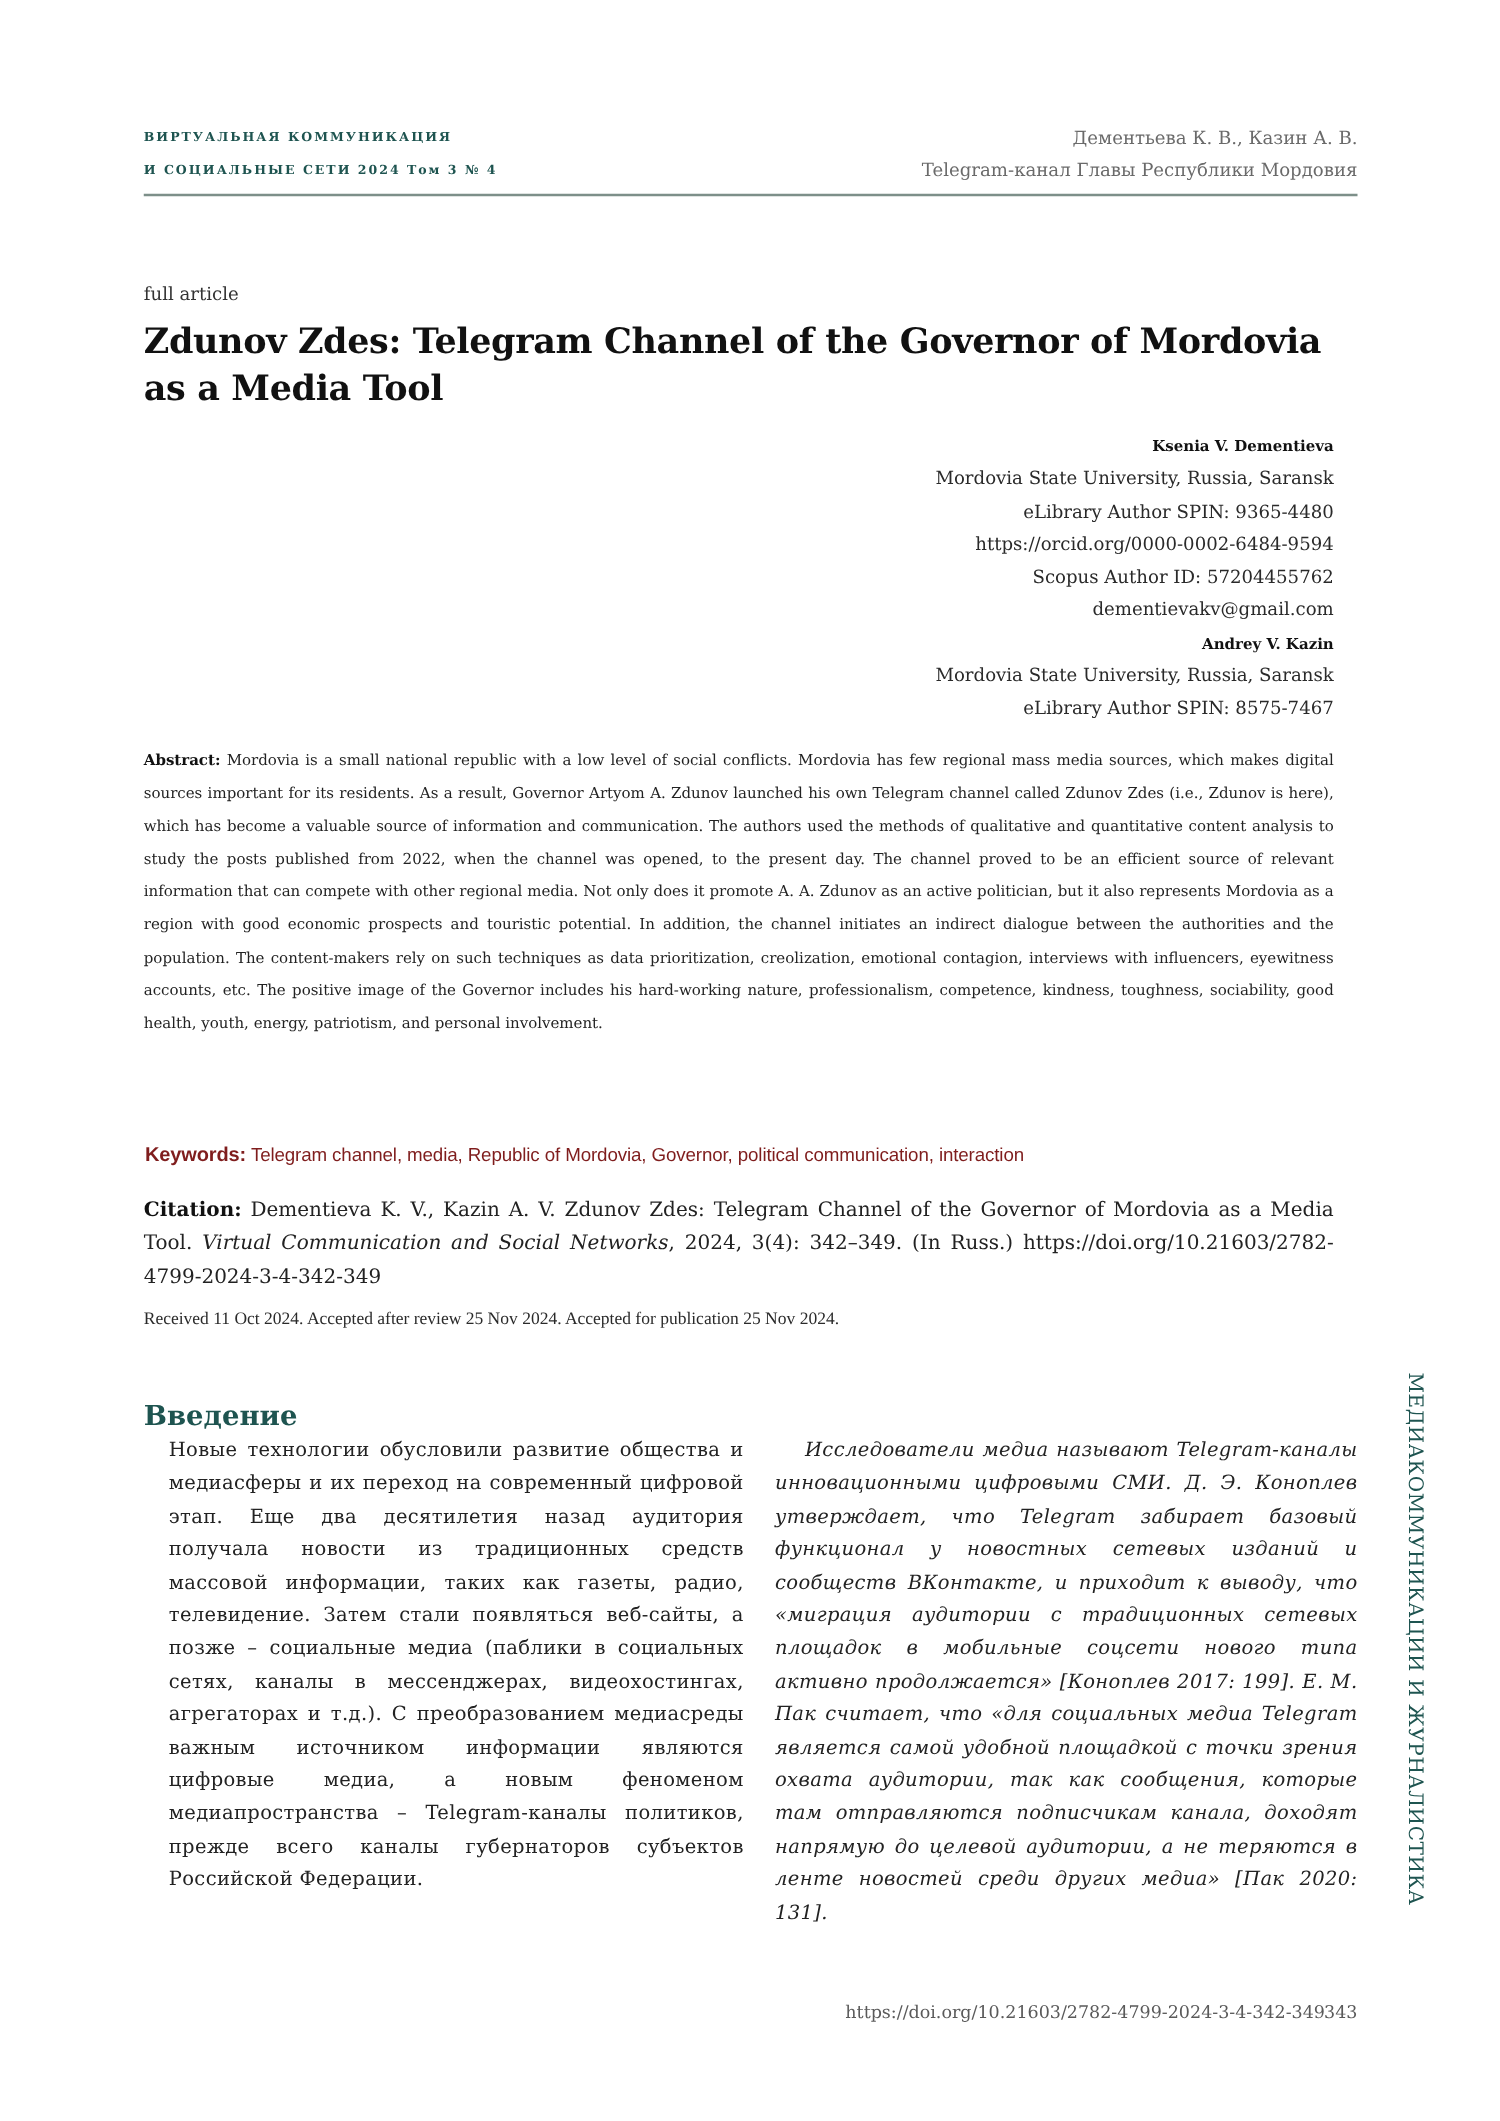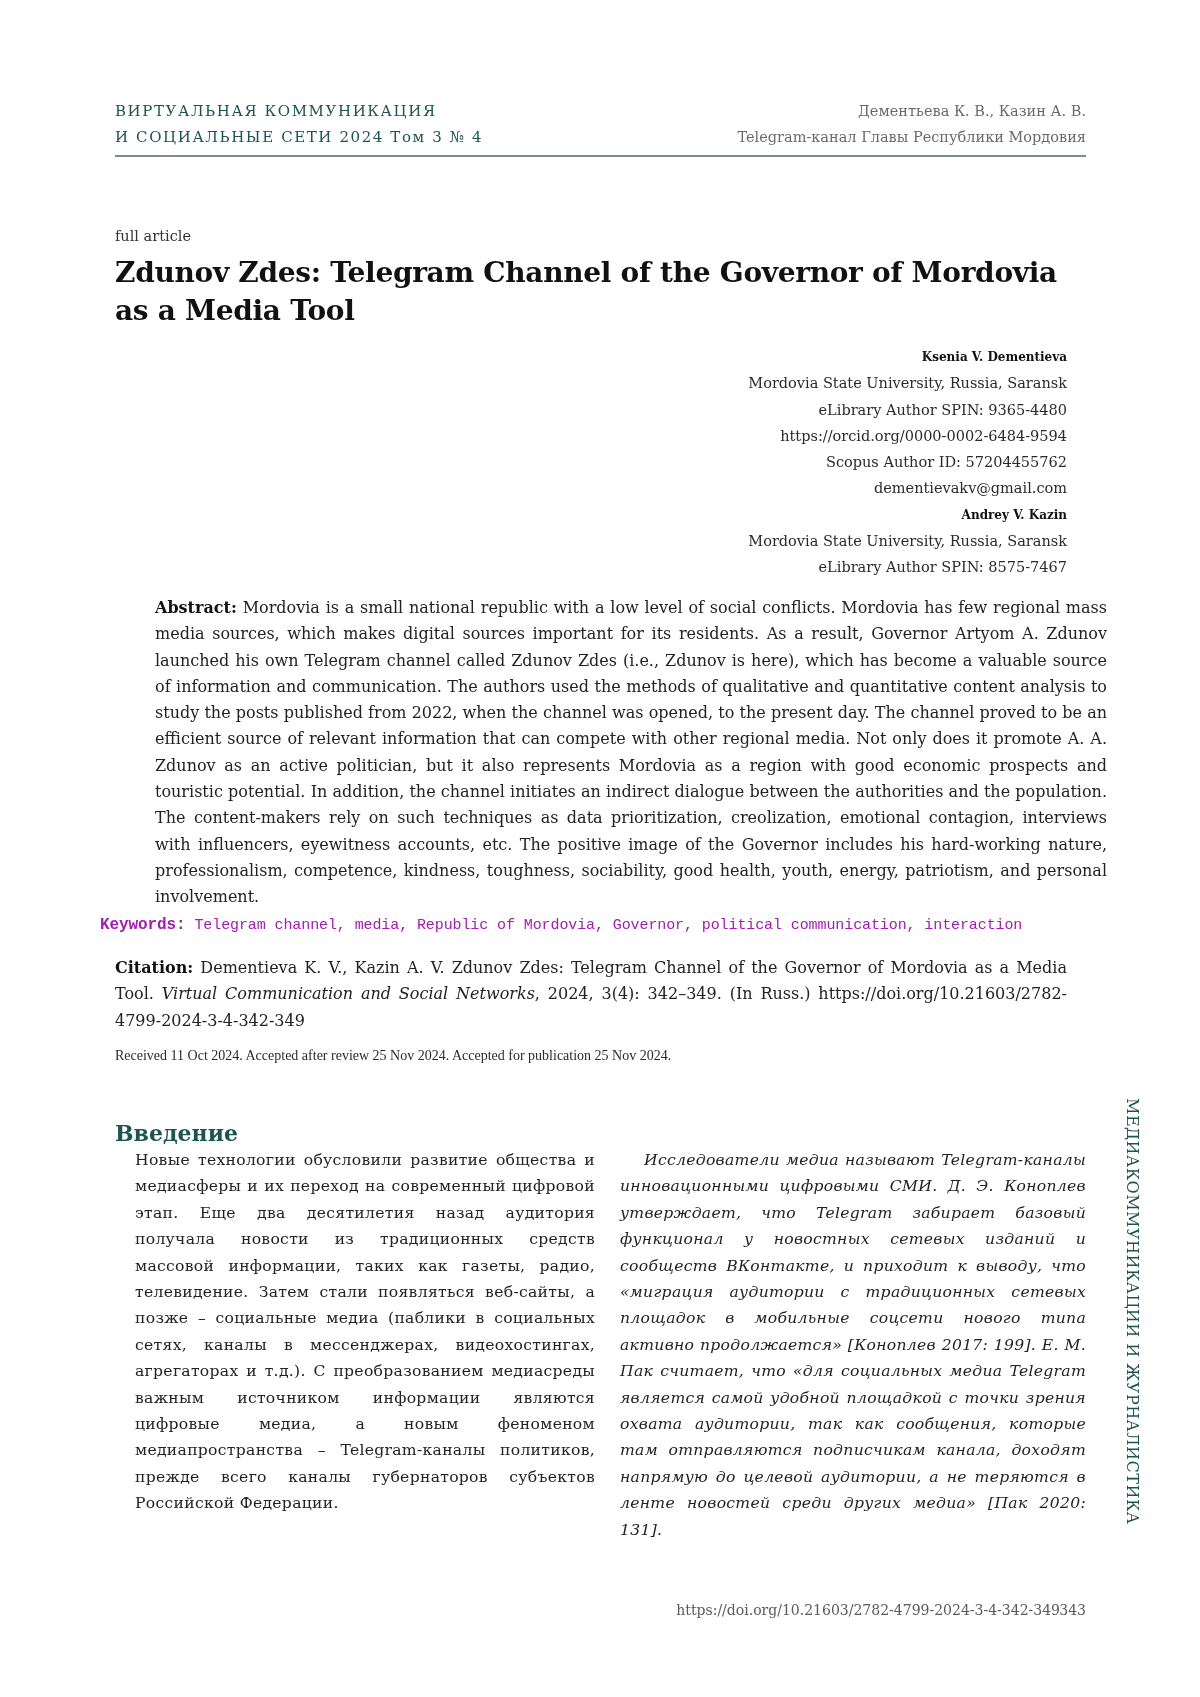--- a/index.html
+++ b/index.html
@@ -1,38 +1,38 @@
 <!DOCTYPE html>
 <html><head>
 <meta charset="utf-8">
 <style>
   html, body { margin: 0; padding: 0; background: #ffffff; }
   body { width: 1200px; height: 1697px; position: relative; overflow: hidden;
          font-family: "DejaVu Serif", "Liberation Serif", serif; color: #1c1c1c; }
   .page { position: absolute; left: 0; top: 0; width: 1200px; height: 1697px; }
 
-  .hdr-left { position: absolute; left: 115px; top: 98px; color: #1e5450; font-weight: normal;
-              font-size: 15px; letter-spacing: 1.6px; line-height: 26px; }
+  .hdr-left { position: absolute; left: 115px; top: 98px; color: #1e5450; font-weight: bold;
+              font-size: 10px; letter-spacing: 1.6px; line-height: 26px; }
   .hdr-right { position: absolute; right: 114px; top: 98px; text-align: right; color: #6a6a6a;
                font-size: 14.5px; line-height: 26px; }
   .hdr-rule { position: absolute; left: 115px; top: 155px; width: 971px; height: 2px; background: #7d8f89; }
 
   .kind { position: absolute; left: 115px; top: 228px; font-size: 14.5px; color: #333; }
   .title { position: absolute; left: 115px; top: 254px; width: 950px; font-size: 28px; font-weight: bold;
            line-height: 38px; color: #111; letter-spacing: -0.3px; }
 
   .authors { position: absolute; right: 133px; top: 344px; text-align: right; font-size: 14.5px;
              line-height: 26.3px; color: #2a2a2a; }
   .authors .name { font-weight: bold; font-size: 12px; color: #111; }
 
-  .abstract { position: absolute; left: 115px; top: 595px; width: 952px; font-size: 16px; line-height: 26.3px;
-              text-align: justify; color: #222; margin-left: 40px; }
+  .abstract { position: absolute; left: 115px; top: 595px; width: 952px; font-size: 12px; line-height: 26.3px;
+              text-align: justify; color: #222; }
   .abstract b, .citation b { color: #111; }
-  .keywords { position: absolute; left: 100px; top: 913px; width: 952px; font-size: 15px; line-height: 24px;
-              font-family: Liberation Mono, monospace; color: #a21caf; letter-spacing: -0.1px; }
+  .keywords { position: absolute; left: 116px; top: 913px; width: 952px; font-size: 15px; line-height: 24px;
+              font-family: Liberation Sans, sans-serif; color: #7f1d1d; letter-spacing: -0.1px; }
   .keywords b { font-size: 16px; }
   .citation { position: absolute; left: 115px; top: 955px; width: 952px; font-size: 16px; line-height: 26.3px;
               text-align: justify; color: #222; }
   .received { position: absolute; left: 115px; top: 1048px; font-size: 14px; color: #2a2a2a; font-family: Liberation Serif, serif; }
 
   .section-title { position: absolute; left: 115px; top: 1120px; font-size: 22px; font-weight: bold; color: #1e5450; }
   .col { position: absolute; top: 1147px; width: 460px; font-size: 15.6px; line-height: 26.4px;
          text-align: justify; color: #222; letter-spacing: 0.3px; margin-left: 20px; }
   .col.left { left: 115px; }
   .col.right { left: 600px; width: 466px; }

